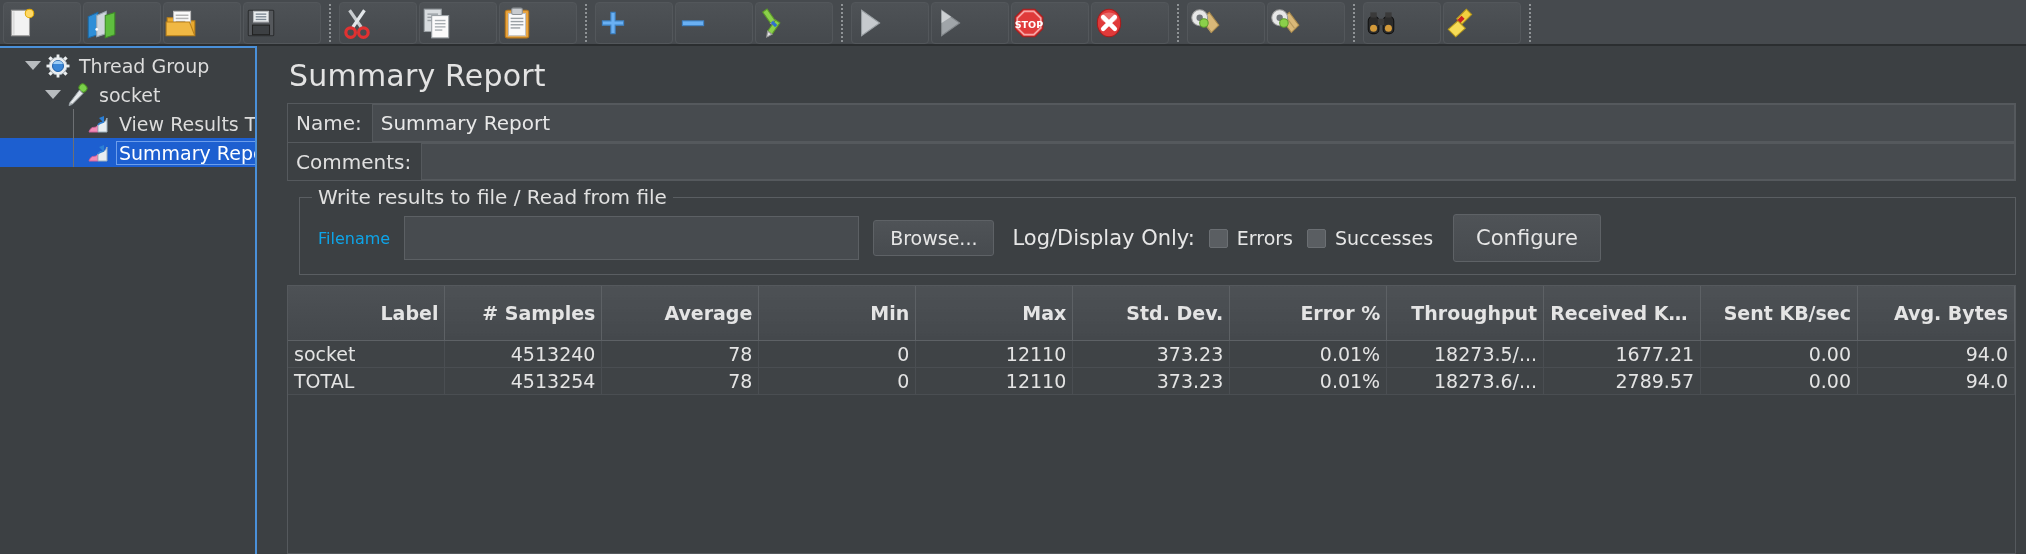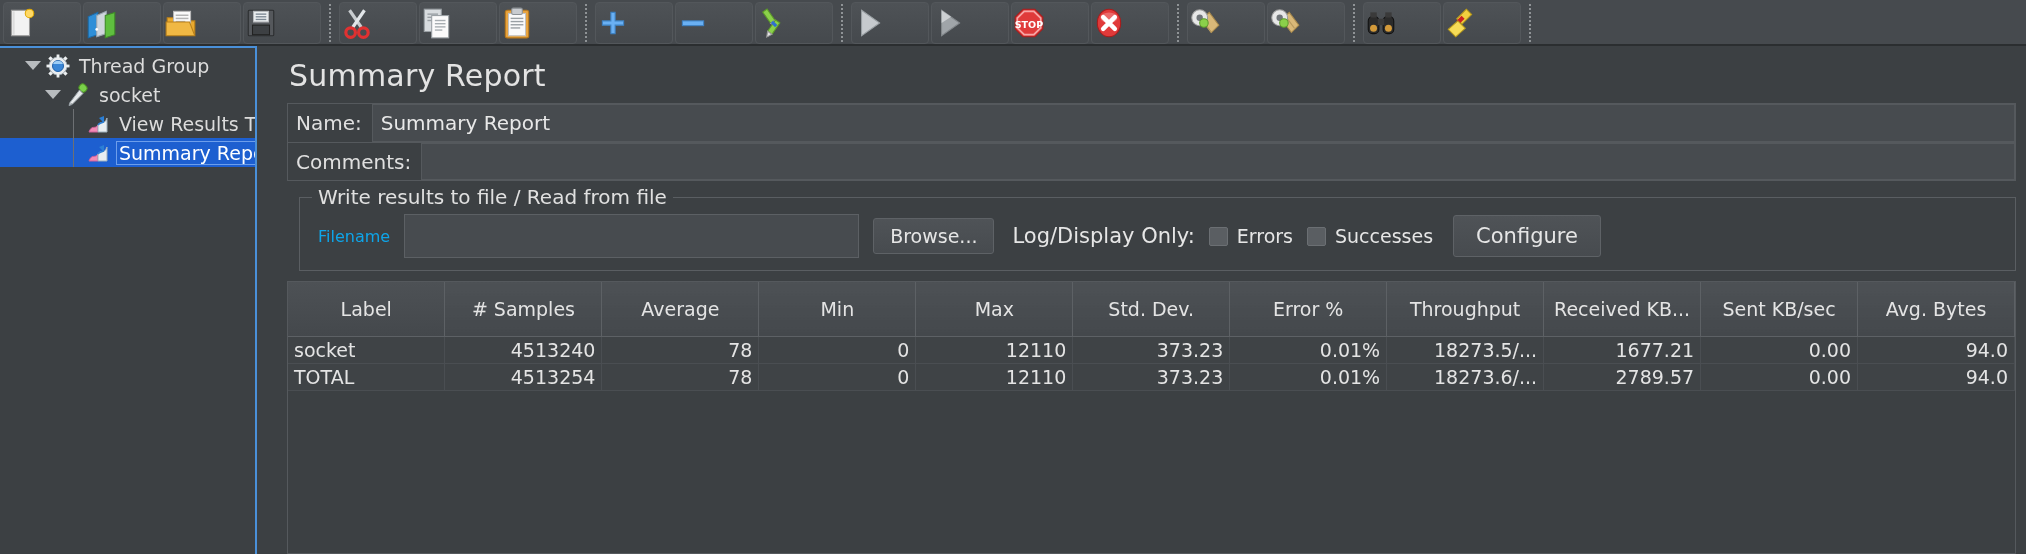--- a/index.html
+++ b/index.html
@@ -146,42 +146,42 @@
     white-space: nowrap;
   }
   #browse-button { margin-left: 14px; }
   .logdisp { font-size: 21px; color:#e6e6e6; margin-left: 18px; white-space:nowrap; }
   .cb-wrap { display:flex; align-items:center; margin-left: 14px; }
   .checkbox {
     width: 19px; height: 19px;
     background: #5a5e62; border: 1px solid #6b6f73; border-radius: 2px;
   }
   .cb-label { font-size: 19px; color:#e6e6e6; margin-left: 9px; white-space:nowrap; }
-  #configure-button { margin-left: 20px; height: 42px; padding: 0 22px; font-size: 21px; }
+  #configure-button { margin-left: 20px; height: 48px; padding: 0 22px; font-size: 21px; }
 
   
   .tablewrap {
     margin: 4px 2px 0 12px;
     border: 1px solid #55595d;
     flex: 1; min-height: 0;
     background: #3c4043;
     overflow: hidden;
   }
   table.summary {
     width: 100%; border-collapse: collapse;
     table-layout: fixed;
     font-size: 19px;
   }
   table.summary th {
     background: linear-gradient(180deg,#4d5155 0%,#44484c 100%);
-    color: #e4e4e4; font-weight: normal;
+    color: #e4e4e4; font-weight: bold;
     height: 28px; padding: 16px 6px;
     border-right: 1px solid #5d6165;
     border-bottom: 1px solid #5d6165;
-    text-align: center;
+    text-align: right;
     overflow: hidden; white-space: nowrap; text-overflow: ellipsis;
   }
   table.summary td {
     height: 27px; padding: 0 6px;
     color: #e4e4e4;
     border-right: 1px solid #4a4e52;
     border-bottom: 1px solid #4a4e52;
     background: #3f4346;
     overflow: hidden; white-space: nowrap;
   }

